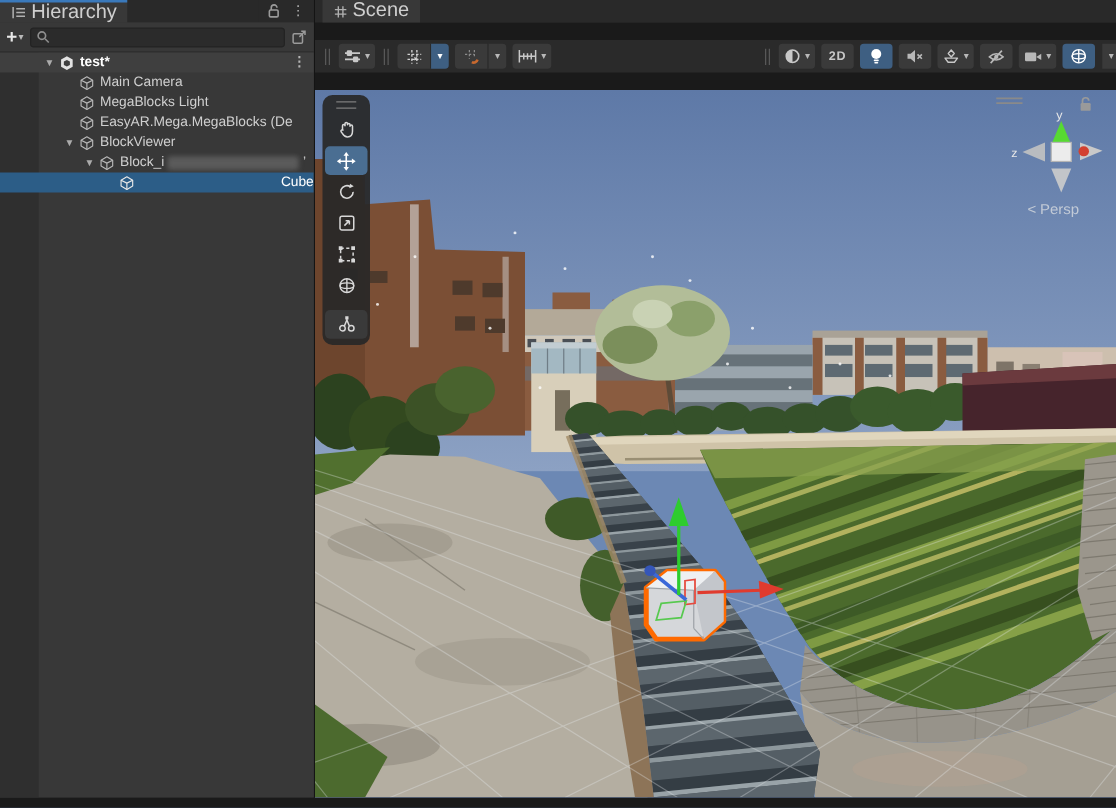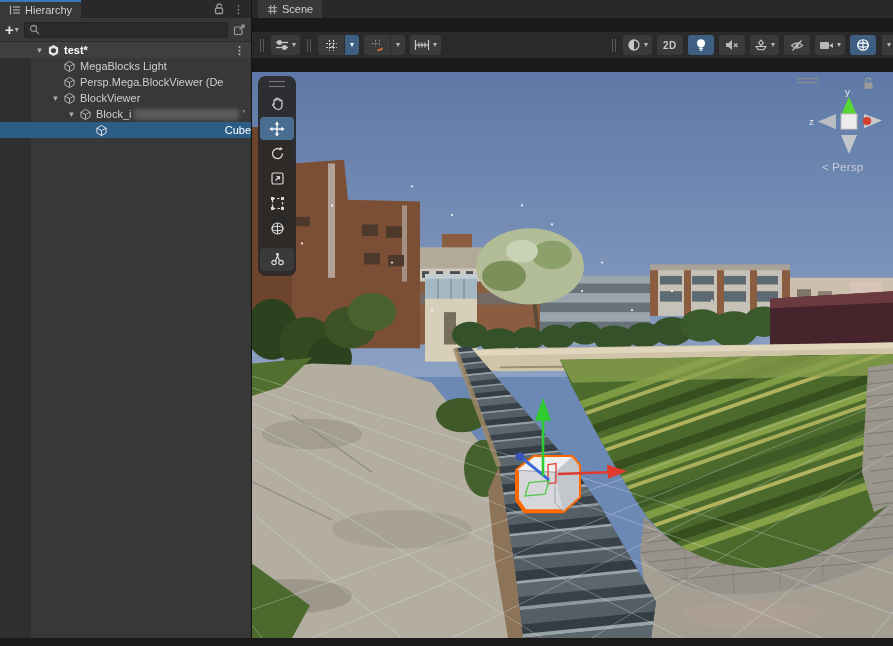--- a/index.html
+++ b/index.html
@@ -4,21 +4,21 @@
 <style>
   html,body{margin:0;padding:0;background:#1a1a1a;}
   *{box-sizing:border-box;font-family:"Liberation Sans",sans-serif;}
   .window{width:893px;height:646px;display:flex;flex-direction:column;overflow:hidden;background:#1a1a1a;}
   .main{display:flex;height:638px;}
   .bottom-strip{height:8px;background:#1a1a1a;}
 
   
   .left-panel{width:252px;display:flex;flex-direction:column;border-right:1px solid #141414;background:#383838;}
   .tabbar{height:18px;background:#292929;display:flex;align-items:stretch;flex:0 0 18px;}
-  .tab{display:flex;align-items:center;gap:4px;padding:0 9px;background:#383838;color:#cfcfcf;font-size:11px;}
+  .tab{display:flex;align-items:center;gap:4px;padding:0 9px;background:#383838;color:#cfcfcf;font-size:16px;}
   .tab.focused{border-top:2px solid #3A79BB;}
   .tabbar .spacer{flex:1;background:#292929;}
   .tab-right{display:flex;align-items:center;gap:8px;padding:0 7px;background:#292929;color:#9a9a9a;}
   .kebab{font-size:11px;color:#b5b5b5;line-height:1;}
   .htoolbar{height:24px;background:#383838;border-bottom:1px solid #2c2c2c;display:flex;align-items:center;gap:5px;padding:0 5px;flex:0 0 24px;}
   .plusbtn{display:flex;align-items:center;color:#e8e8e8;gap:1px;}
   .plusbtn .plus{font-size:15px;line-height:1;font-weight:bold;}
   .caret{font-size:8px;color:#b8b8b8;line-height:1;}
   .searchbox{flex:1;height:16px;background:#2b2b2b;border:1px solid #232323;border-radius:3px;display:flex;align-items:center;padding:0 4px;gap:3px;}
   .searchbox input{flex:1;background:transparent;border:none;outline:none;color:#cfcfcf;font-size:11px;min-width:0;}
@@ -121,20 +121,31 @@
             <span class="oicon">
               <svg width="13" height="13" viewBox="0 0 14 14">
                   <path d="M7 1 L12 3.8 V10.2 L7 13 L2 10.2 V3.8 Z" fill="#e3e3e3"></path>
                   <path d="M7 4.2 L9.6 5.7 V8.6 L7 10 L4.4 8.6 V5.7 Z" fill="#3f3f3f"></path>
                 </svg>
             </span>
             <span>test*</span>
             <span class="kebab">⋮</span>
           </div>
 
+          <div class="row" style="padding-left:62px;">
+            <span class="oicon">
+              <svg width="13" height="13" viewBox="0 0 14 14">
+                  <g fill="none" stroke="#b8b8b8" stroke-width="1" stroke-linejoin="round">
+                    <path d="M7 1.5 L12 4.5 V9.5 L7 12.5 L2 9.5 V4.5 Z"></path>
+                    <path d="M2 4.5 L7 7 L12 4.5 M7 7 V12.5"></path>
+                  </g>
+                </svg>
+            </span>
+            <span>Main Camera</span>
+          </div>
 
           <div class="row" style="padding-left:62px;">
             <span class="oicon">
               <svg width="13" height="13" viewBox="0 0 14 14">
                   <g fill="none" stroke="#b8b8b8" stroke-width="1" stroke-linejoin="round">
                     <path d="M7 1.5 L12 4.5 V9.5 L7 12.5 L2 9.5 V4.5 Z"></path>
                     <path d="M2 4.5 L7 7 L12 4.5 M7 7 V12.5"></path>
                   </g>
                 </svg>
             </span>
@@ -143,21 +154,21 @@
 
           <div class="row" style="padding-left:62px;">
             <span class="oicon">
               <svg width="13" height="13" viewBox="0 0 14 14">
                   <g fill="none" stroke="#b8b8b8" stroke-width="1" stroke-linejoin="round">
                     <path d="M7 1.5 L12 4.5 V9.5 L7 12.5 L2 9.5 V4.5 Z"></path>
                     <path d="M2 4.5 L7 7 L12 4.5 M7 7 V12.5"></path>
                   </g>
                 </svg>
             </span>
-            <span>Persp.Mega.BlockViewer (De</span>
+            <span>EasyAR.Mega.MegaBlocks (De</span>
           </div>
 
           <div class="row" style="padding-left:49px;">
             <span class="fold">▼</span>
             <span class="oicon">
               <svg width="13" height="13" viewBox="0 0 14 14">
                   <g fill="none" stroke="#b8b8b8" stroke-width="1" stroke-linejoin="round">
                     <path d="M7 1.5 L12 4.5 V9.5 L7 12.5 L2 9.5 V4.5 Z"></path>
                     <path d="M2 4.5 L7 7 L12 4.5 M7 7 V12.5"></path>
                   </g>

